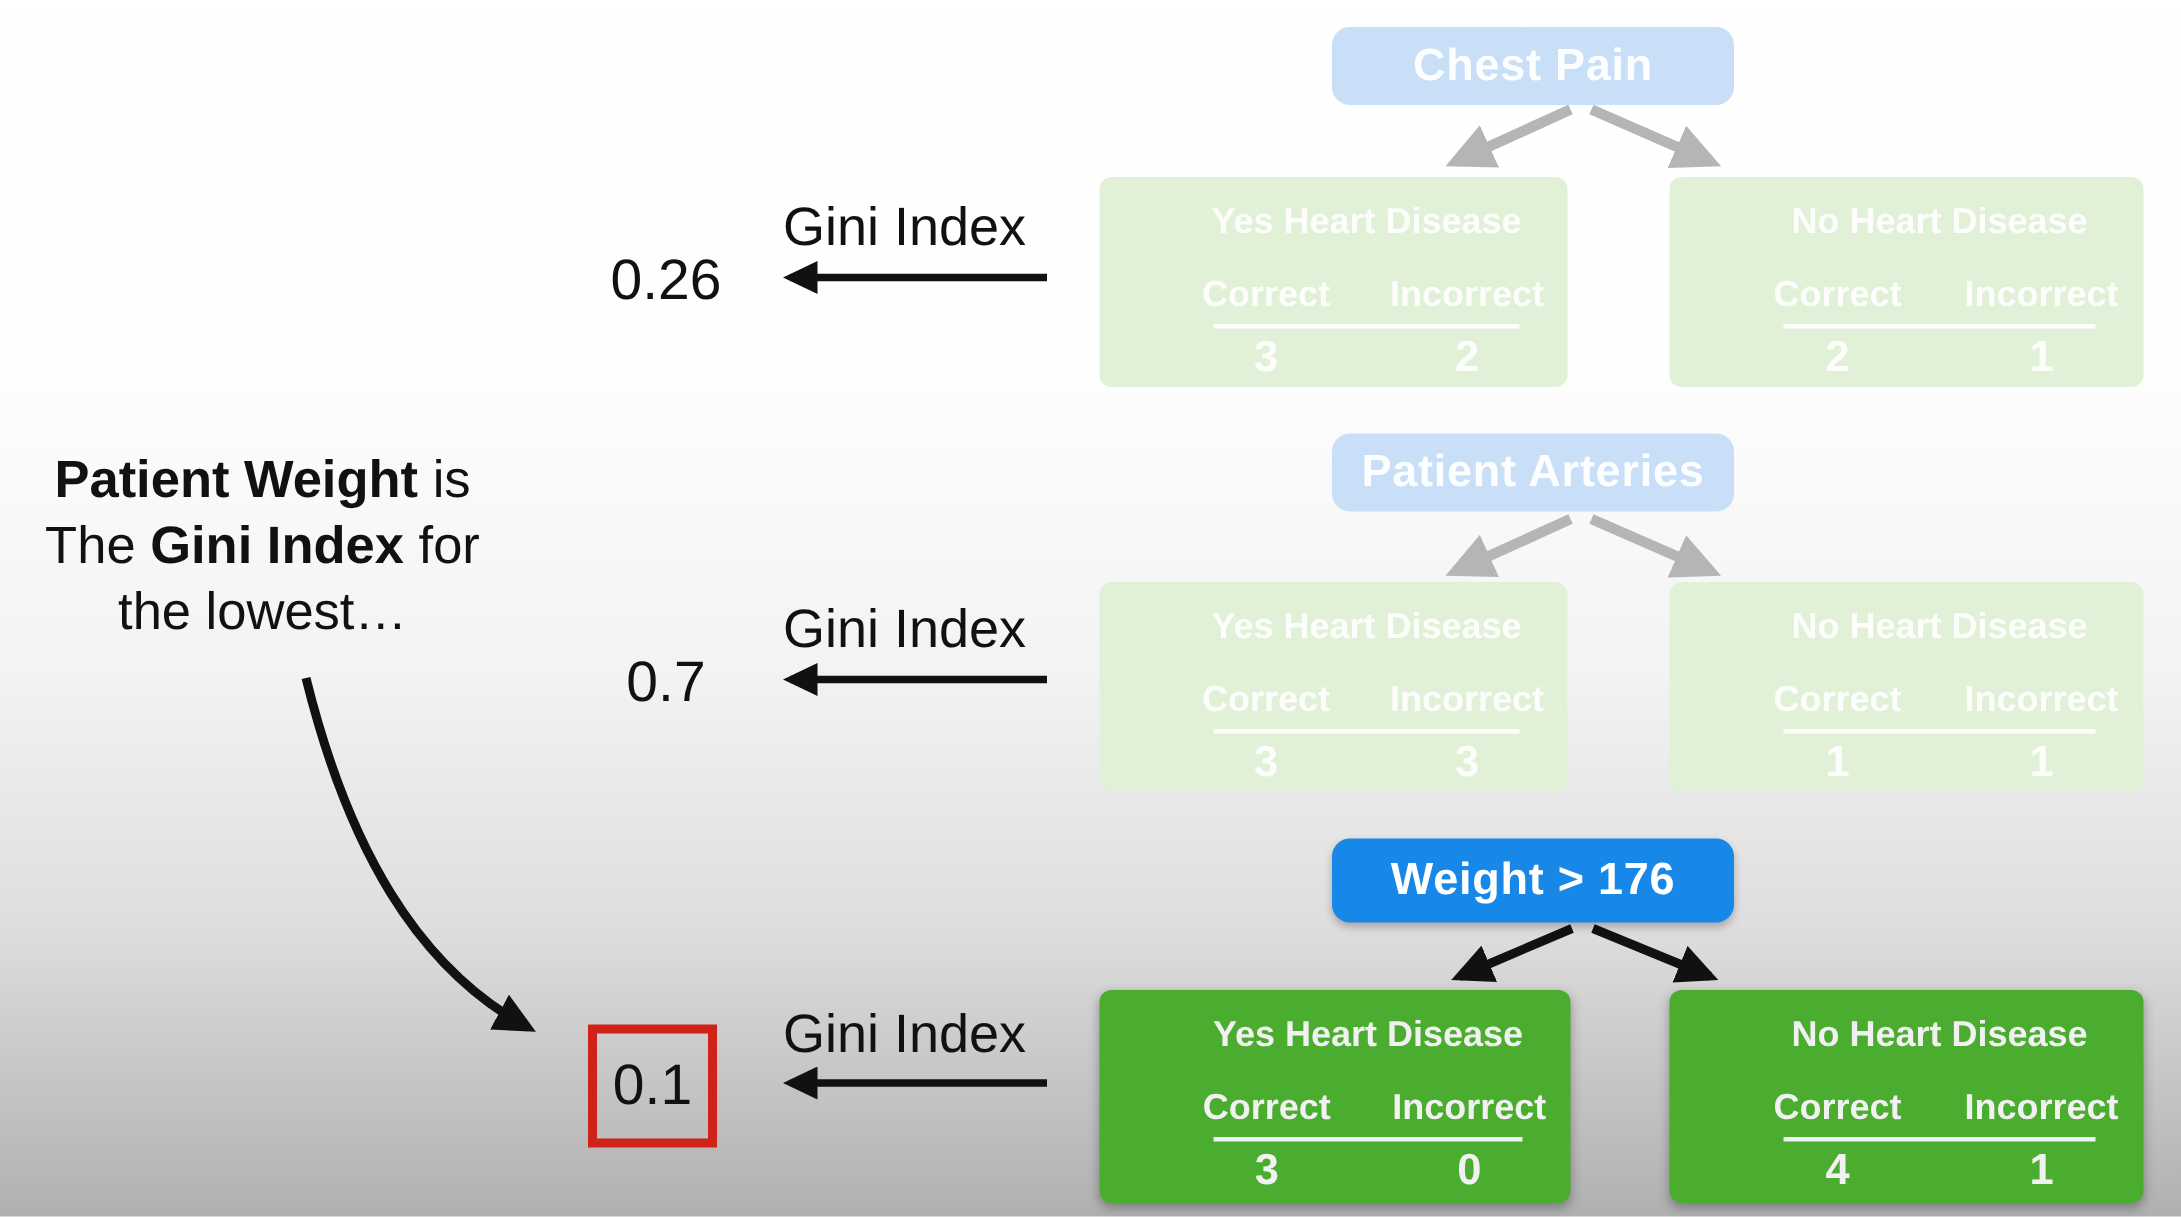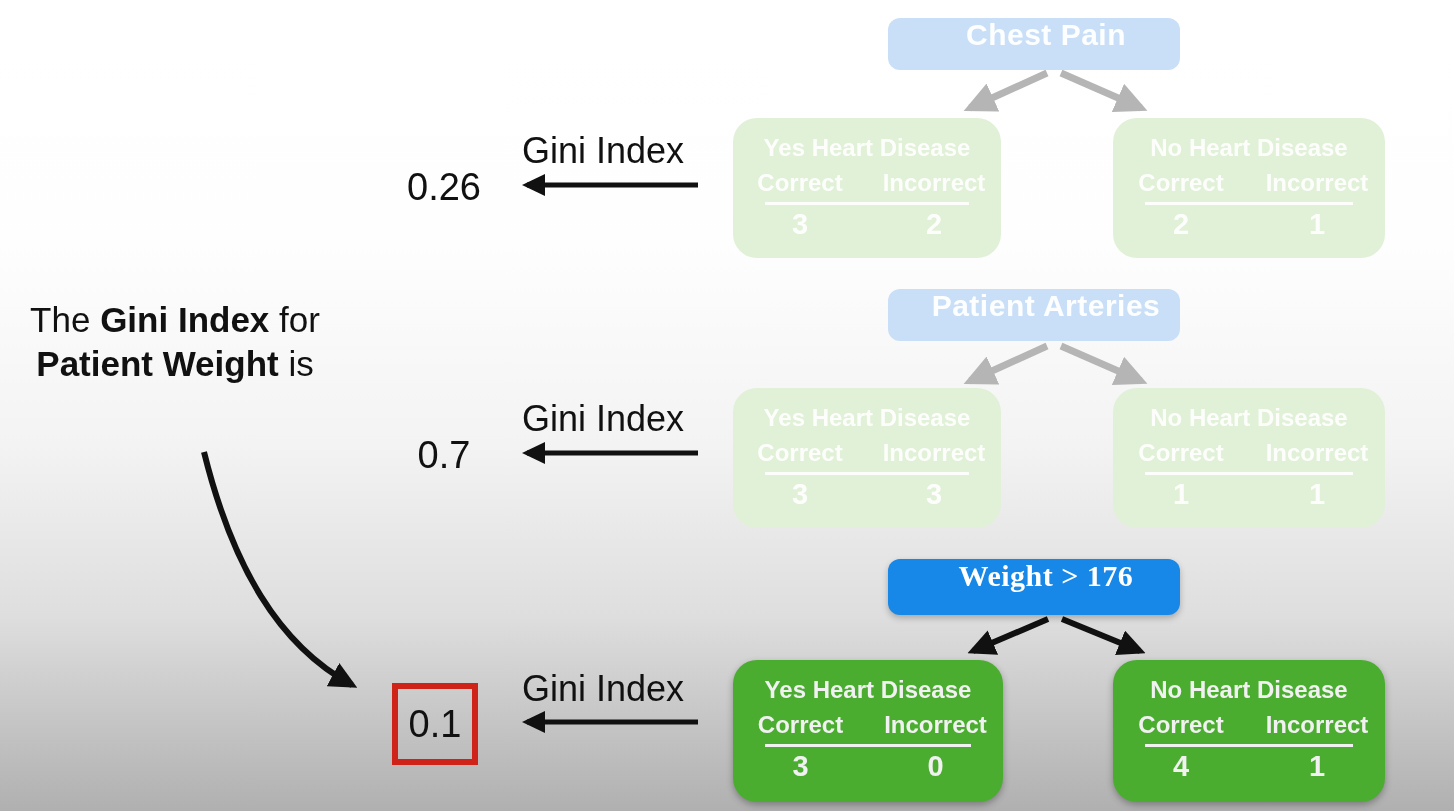--- a/index.html
+++ b/index.html
@@ -6,36 +6,36 @@
   body{font-family:"Liberation Sans","DejaVu Sans",sans-serif;}
   .canvas{
     position:relative;width:1454px;height:811px;overflow:hidden;
     background:linear-gradient(180deg,#ffffff 0%,#fefefe 30%,#f3f3f3 55%,#dedede 76%,#b0b0b0 100%);
   }
   .overlay{position:absolute;left:0;top:0;width:1454px;height:811px;pointer-events:none;}
 
   
   .qnode{
     position:absolute;left:888px;width:268px;height:52px;border-radius:12px;
-    display:flex;justify-content:center;
-    font-size:30px;font-weight:bold;color:#ffffff;letter-spacing:.5px;padding-left:24px;
+    display:flex;align-items:center;justify-content:center;
+    font-size:30px;font-weight:bold;color:#ffffff;letter-spacing:.5px;
   }
   .qnode.faded{background:var(--faded-blue,#c9dff7);color:rgba(255,255,255,.96);}
-  .qnode.active{background:var(--blue,#1787e8);height:56px;box-shadow:0 3px 6px rgba(0,0,0,.25);font-family:Liberation Serif, serif;}
+  .qnode.active{background:var(--blue,#1787e8);height:56px;box-shadow:0 3px 6px rgba(0,0,0,.25);}
 
   
   .leaf{
-    position:absolute;width:268px;height:140px;border-radius:24px;
-    color:#ffffff;text-align:center;
+    position:absolute;width:268px;height:140px;border-radius:8px;
+    color:#ffffff;text-align:center;padding-left:44px;
   }
   .leaf.faded{background:var(--faded-green,#e0f1d7);color:rgba(255,255,255,.93);}
   .leaf.active{background:var(--green,#4aad2f);height:142px;box-shadow:0 3px 7px rgba(0,0,0,.3);color:#f1f1f1;}
   .leaf-title{font-size:24px;font-weight:bold;margin-top:16px;}
   .leaf-cols,.leaf-vals{display:grid;grid-template-columns:1fr 1fr;font-weight:bold;}
-  .leaf-cols{font-size:24px;margin-top:7px;}
+  .leaf-cols{font-size:24px;margin-top:21px;}
   .leaf-rule{border-top:3px solid currentColor;margin:5px 32px 0 32px;}
   .leaf-vals{font-size:29px;margin-top:3px;}
 
   
   .gini-label{position:absolute;left:505px;width:196px;text-align:center;font-size:36px;color:#111;}
   .gini-value{position:absolute;left:394px;width:100px;text-align:center;font-size:38px;color:#111;}
   .gini-box{
     position:absolute;left:392px;top:683px;width:74px;height:70px;
     border:6px solid var(--red,#cf2218);
     display:flex;align-items:center;justify-content:center;
@@ -71,22 +71,23 @@
     <path d="M1062,619 L1140,651" fill="none" stroke-width="6" style="stroke:var(--ink,#111)" marker-end="url(#mBlack)"></path>
 
     <path d="M698,185 L527,185" fill="none" stroke-width="5" style="stroke:var(--ink,#111)" marker-end="url(#mBlack)"></path>
     <path d="M698,453 L527,453" fill="none" stroke-width="5" style="stroke:var(--ink,#111)" marker-end="url(#mBlack)"></path>
     <path d="M698,722 L527,722" fill="none" stroke-width="5" style="stroke:var(--ink,#111)" marker-end="url(#mBlack)"></path>
 
     <path d="M204,452 C232,565 278,645 352,685" fill="none" stroke-width="6" style="stroke:var(--ink,#111)" marker-end="url(#mBlack)"></path>
   </svg>
 
   <div class="note">
+    <div><b>Patient Weight</b><span> is</span></div>
     <div><span>The </span><b>Gini Index</b><span> for</span></div>
-    <div><b>Patient Weight</b><span> is</span></div>
+    <div><span>the lowest…</span></div>
   </div>
 
   <div class="qnode faded" style="top:18px">
     <span>Chest Pain</span>
   </div>
   <div class="leaf faded" style="left:733px;top:118px">
     <div class="leaf-title">Yes Heart Disease</div>
     <div class="leaf-cols">
       <span>Correct</span>
       <span>Incorrect</span>

